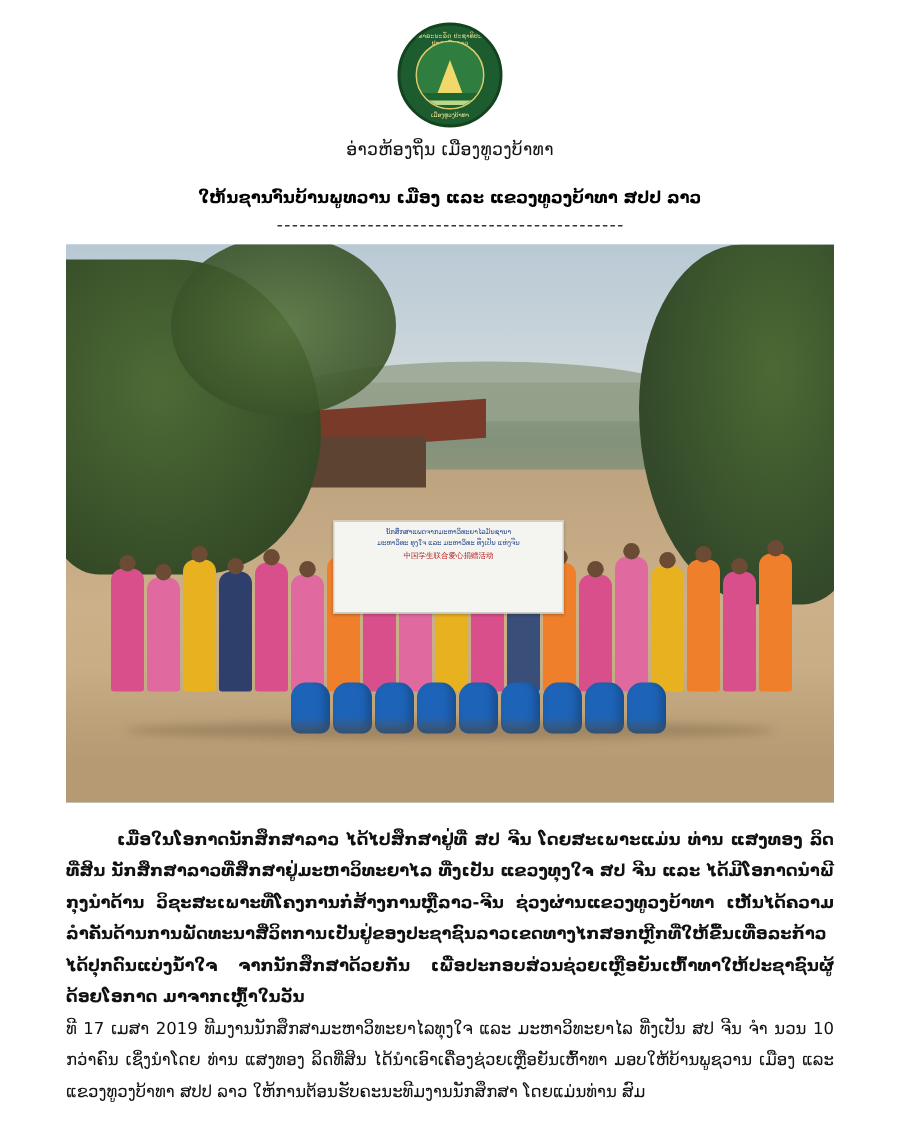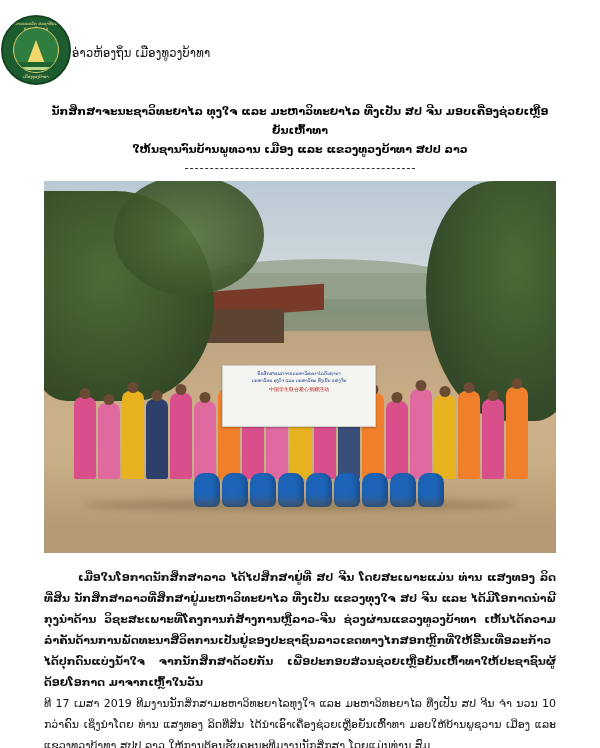--- a/index.html
+++ b/index.html
@@ -18,21 +18,21 @@
     width: 600px;
     height: 748px;
     background: #ffffff;
     box-sizing: border-box;
   }
 
   
   .header {
     padding: 14px 0 0 0;
     display: flex;
-    flex-direction: row;
+    flex-direction: column;
     align-items: center;
   }
   .logo-wrap {
     width: 72px;
     height: 72px;
     display: flex;
     align-items: center;
     justify-content: center;
   }
   .logo {
@@ -318,21 +318,20 @@
           <div class="ground"></div>
           <div class="stupa"></div>
         </div>
         <div class="ring-text-bottom">ເມືອງທູວງບ້າທາ</div>
       </div>
     </div>
     <div class="org-name">ອ່າວຫ້ອງຖິ່ນ ເມືອງທູວງບ້າທາ</div>
   </div>
 
   <div class="title-block">
-    <div class="title-line">ນັກສຶກສາຈະນະຊາວິທະຍາໄລ ທຸງໃຈ ແລະ ມະຫາວິທະຍາໄລ ທີ່ງເປັນ ສປ ຈີນ ມອບເຄື່ອງຊ່ວຍເຫຼືອຍັນເຫົ້າທາ</div>
     <div class="title-line">ໃຫ້ນຊານາົນບ້ານພູທວານ ເມືອງ ແລະ ແຂວງທູວງບ້າທາ ສປປ ລາວ</div>
     <div class="divider"></div>
   </div>
 
   <div class="photo-wrap">
     <div class="sky"></div>
     <div class="hills"></div>
     <div class="ground-photo"></div>
     <div class="roof"></div>
     <div class="roof2"></div>

